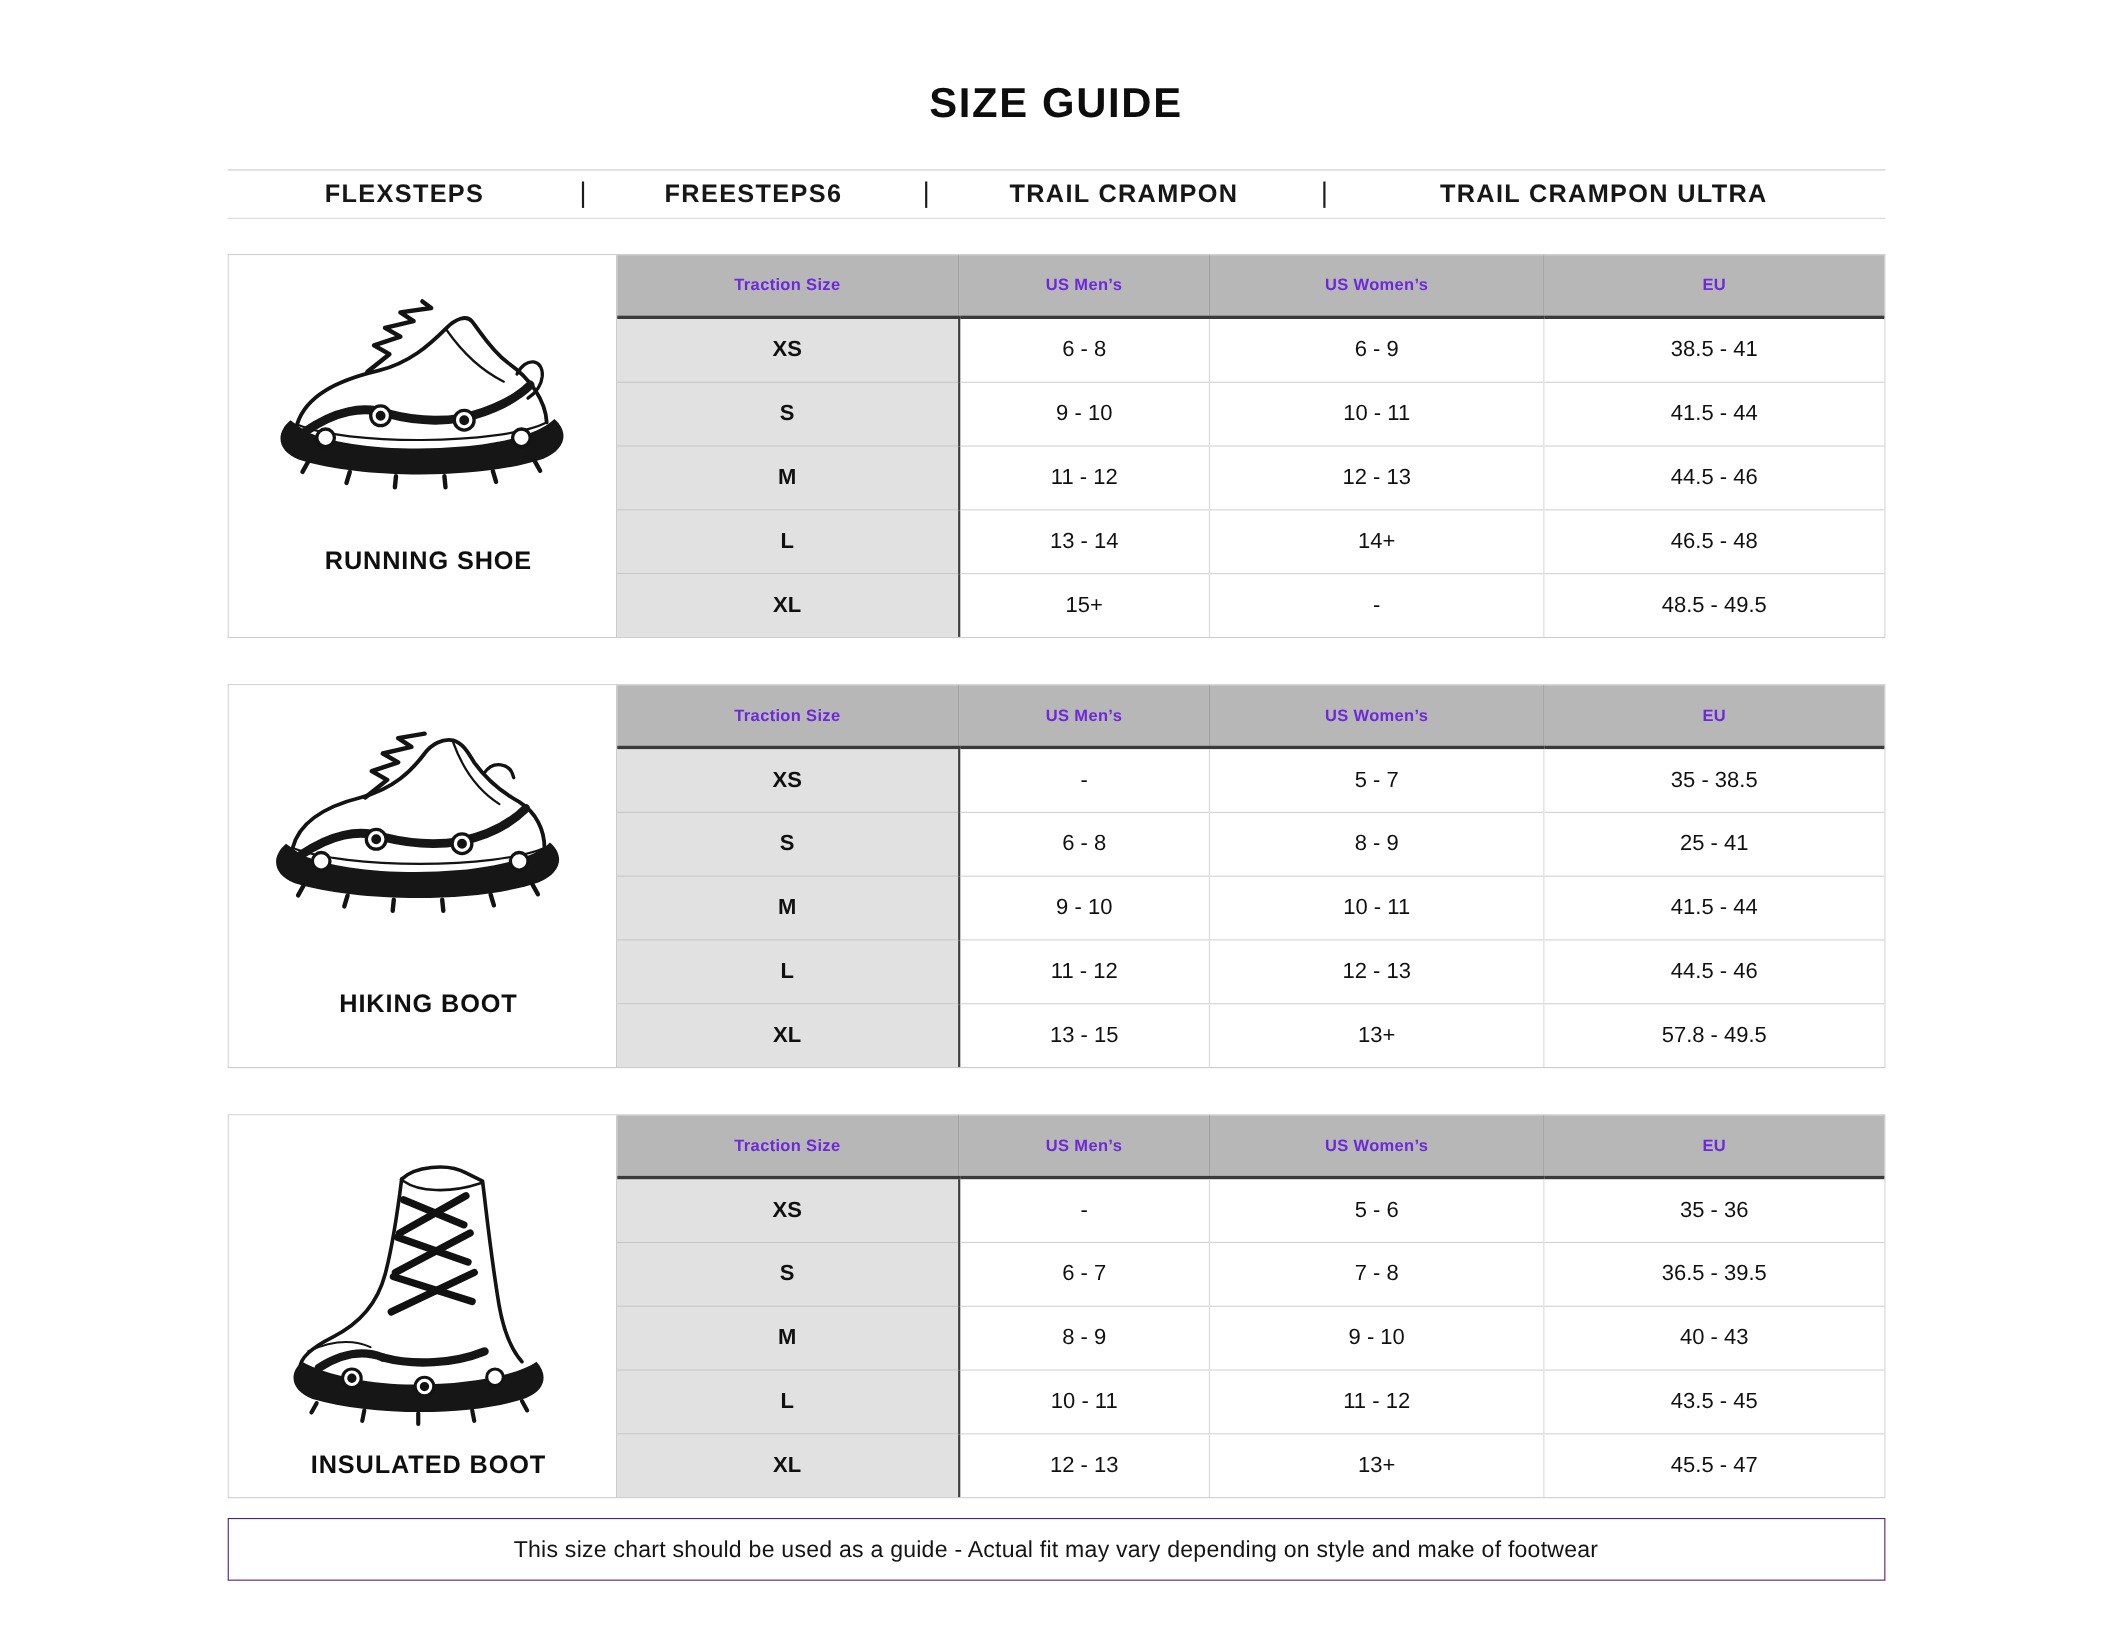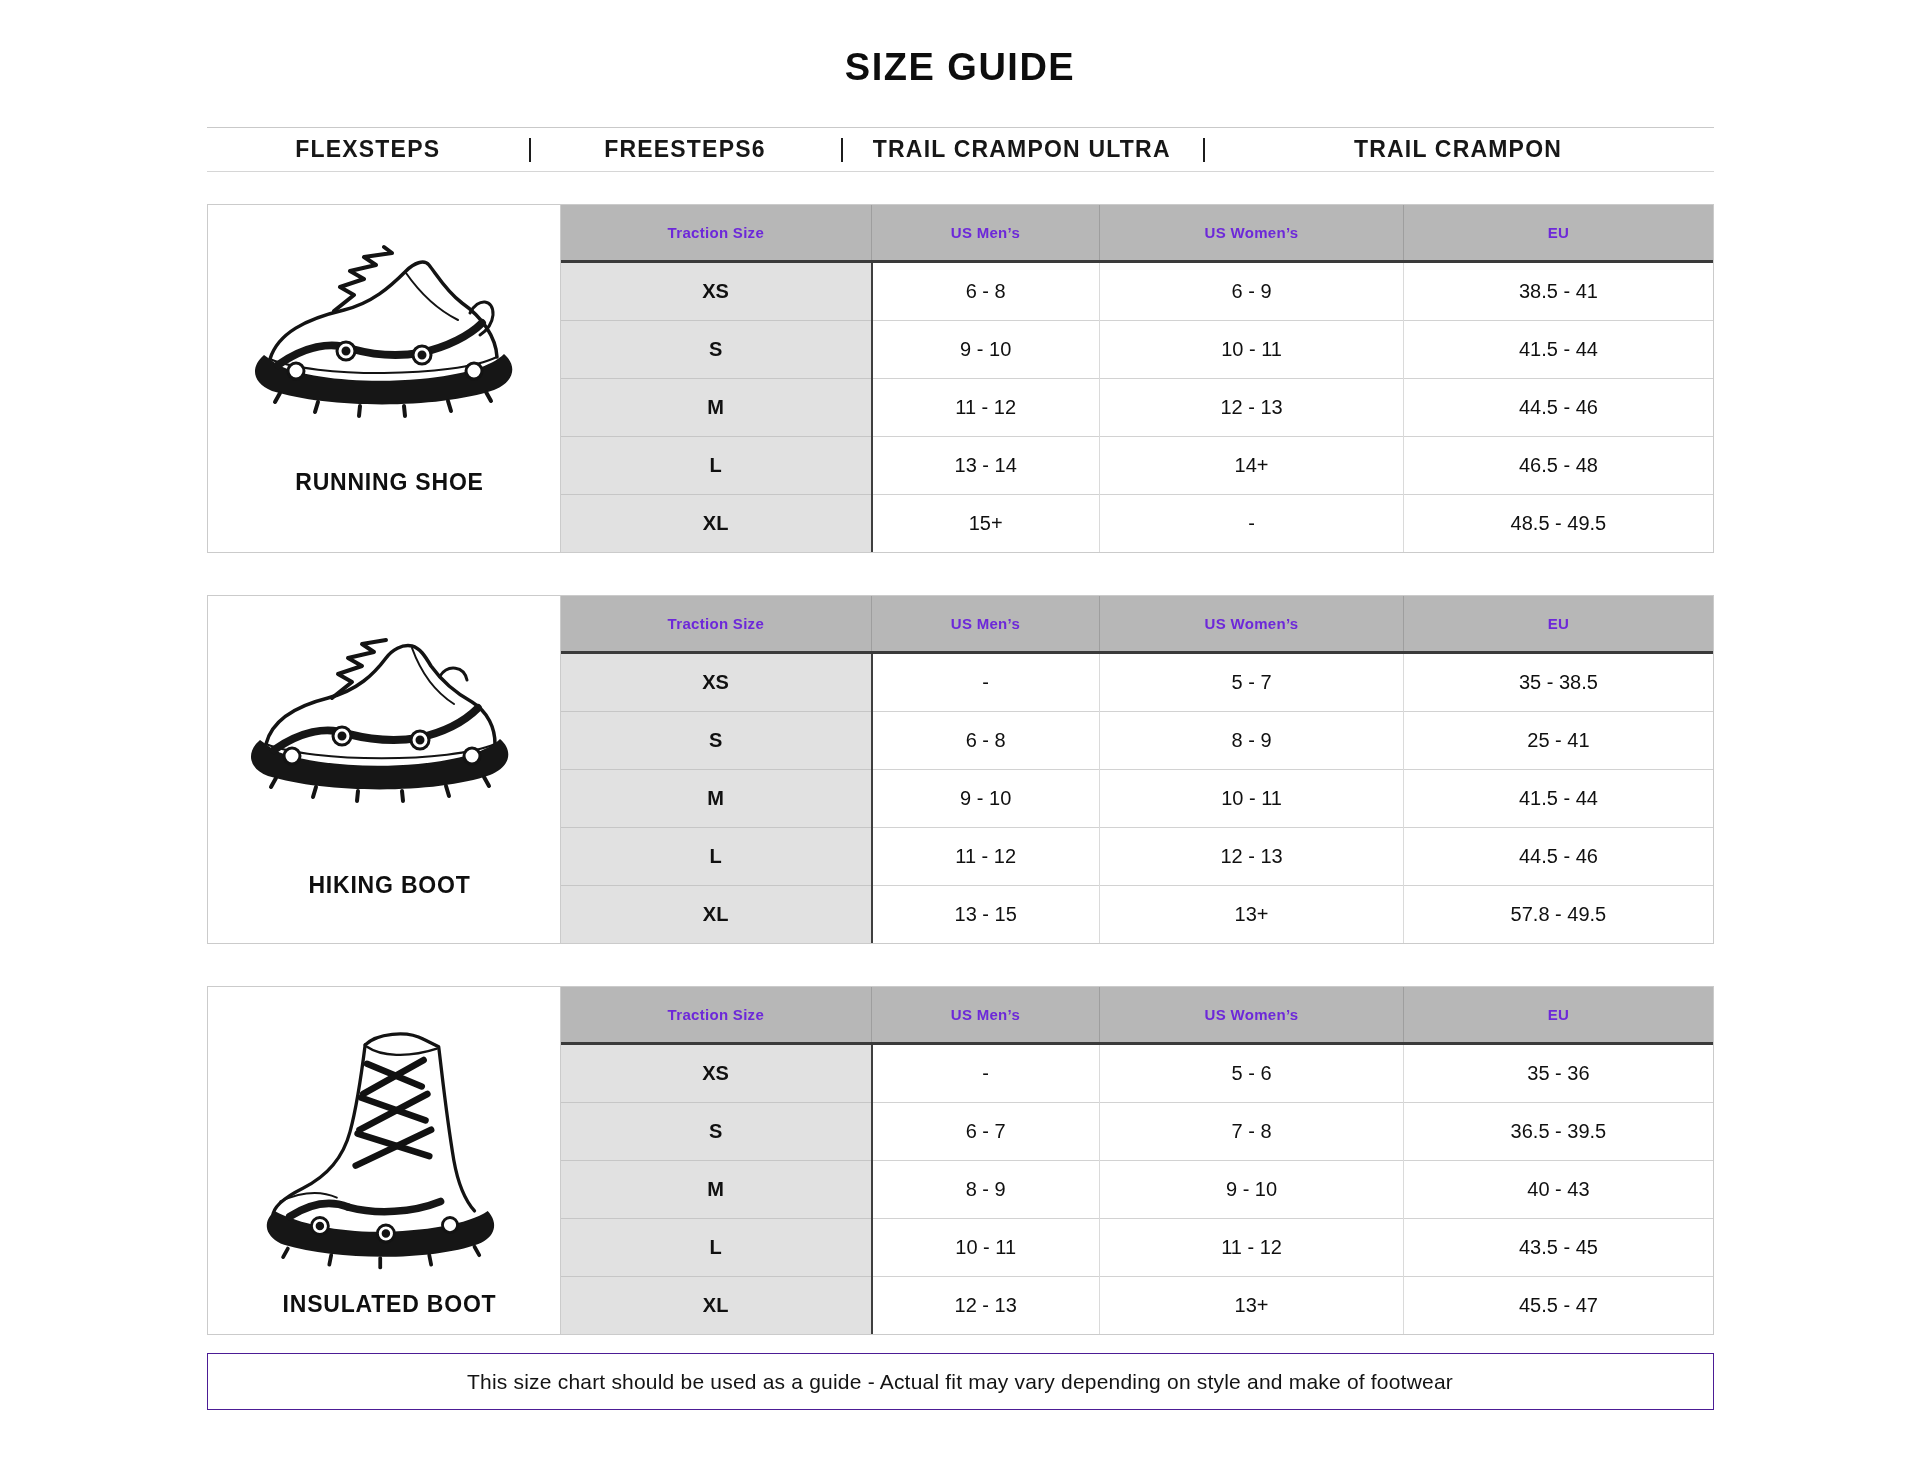--- a/index.html
+++ b/index.html
@@ -1,21 +1,21 @@
 <!DOCTYPE html>
 <html style="--header-bg: #b7b7b7; --size-col-bg: #e1e1e1; --border-light: #cbcbcb; --border-dark: #3a3a3a;"><head>
 <meta charset="utf-8">
 <style>
   html,body{margin:0;padding:0;}
   body{
     width:1920px;height:1483px;background:#ffffff;overflow:hidden;
     font-family:"Liberation Sans", sans-serif;color:#111;
     -webkit-font-smoothing:antialiased;
   }
-  .page{width:1507px;margin:0 auto;padding-top:46px;}
+  .page{width:1507px;margin:0 auto;padding-top:73px;}
 
   
   .title{
     margin:0 0 38px 0;text-align:center;
     font-size:38px;font-weight:800;letter-spacing:1.5px;color:#0d0d0d;
   }
 
   
   .product-nav{
     display:grid;grid-template-columns:21.4% 20.7% 24% 33.9%;
@@ -82,22 +82,22 @@
   .footer-note-box p{margin:0;font-size:21px;color:#141414;letter-spacing:0.2px;}
 </style>
 </head>
 <body>
 
 <div class="page">
   <h1 class="title">SIZE GUIDE</h1>
   <nav class="product-nav" id="product-nav">
       <span class="nav-item">FLEXSTEPS</span>
       <span class="nav-item">FREESTEPS6</span>
+      <span class="nav-item">TRAIL CRAMPON</span>
       <span class="nav-item">TRAIL CRAMPON ULTRA</span>
-      <span class="nav-item">TRAIL CRAMPON</span>
     </nav>
   <main id="sections">
   <section class="size-section sec-0">
     <div class="shoe-cell">
       <div class="shoe-art">
             <svg width="302" height="200" viewBox="0 0 300 200">
    <g fill="none" stroke="#131313" stroke-linecap="round" stroke-linejoin="round">
      <path d="M36,132 C44,106 72,92 110,83 C138,76 156,60 172,44 C180,36 190,32 195,38 C203,48 212,64 228,76 C248,90 262,110 263,130" stroke-width="3.5"></path>
      <path d="M172,46 C186,66 202,82 224,93" stroke-width="2"></path>
      <path d="M236,86 C244,70 260,72 259,88 C258,98 252,104 246,108" stroke-width="3"></path>

